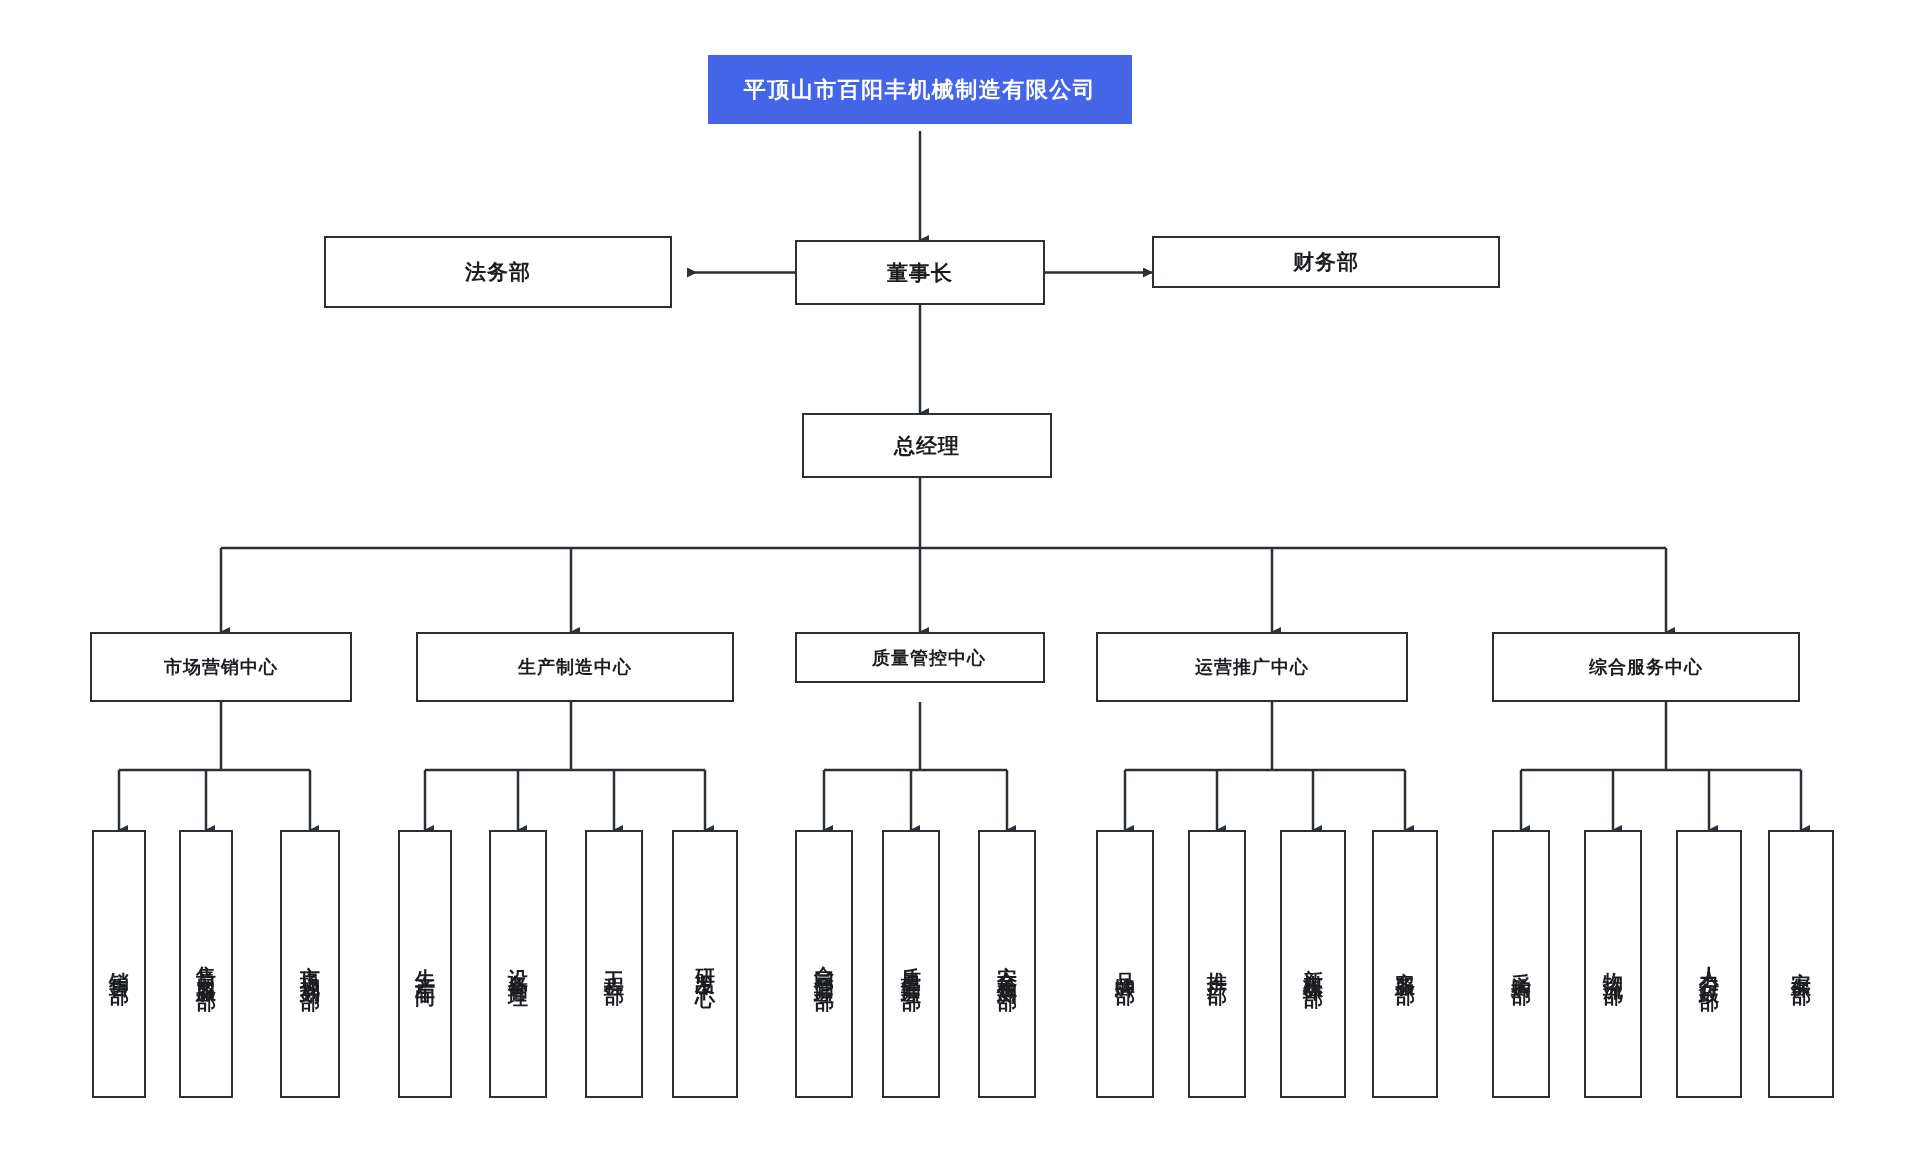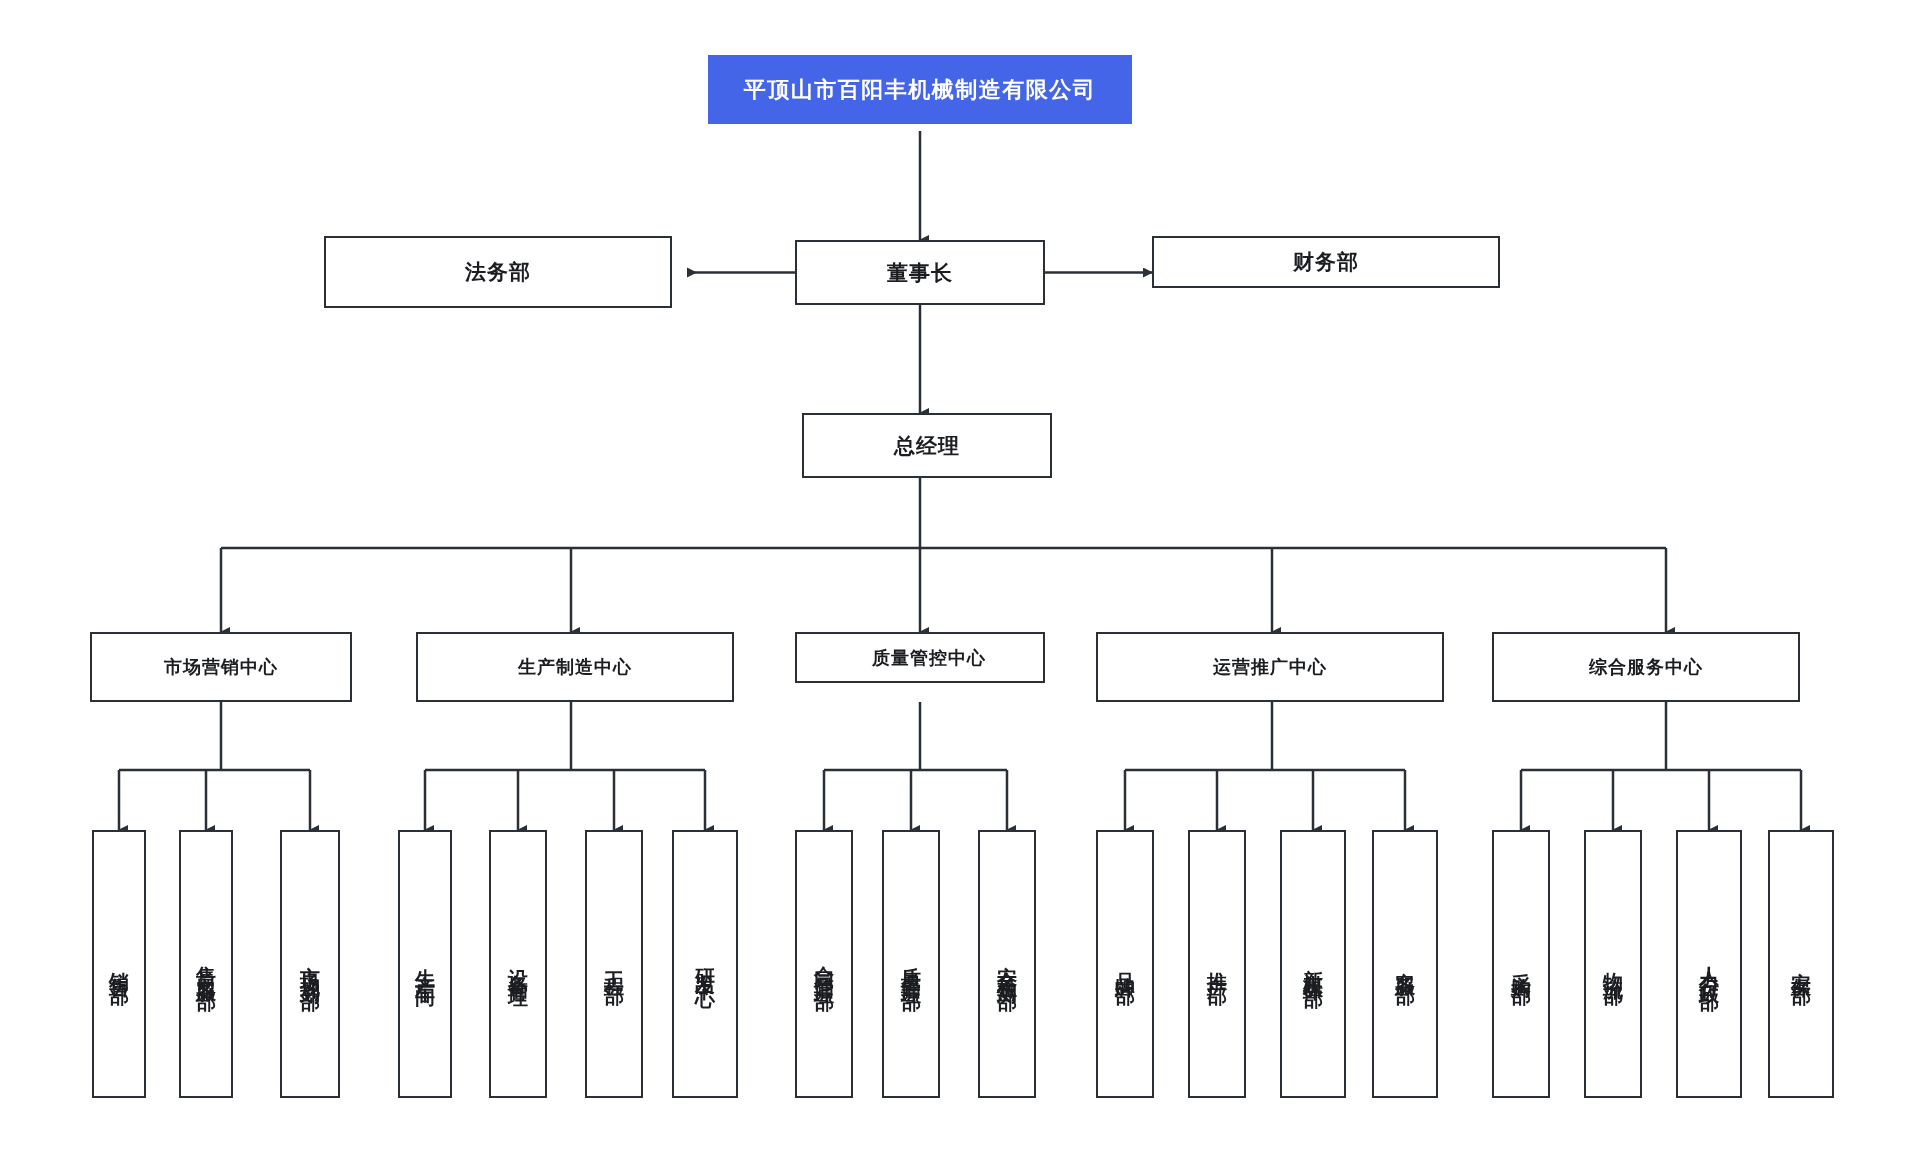--- a/index.html
+++ b/index.html
@@ -171,21 +171,21 @@
     </div>
     <div class="node leaf" style="left: 795px; top: 830px; width: 58px; height: 268px;">
       <span class="leaf-label">合同管理部</span>
     </div>
     <div class="node leaf" style="left: 882px; top: 830px; width: 58px; height: 268px;">
       <span class="leaf-label">质量管理部</span>
     </div>
     <div class="node leaf" style="left: 978px; top: 830px; width: 58px; height: 268px;">
       <span class="leaf-label">安全检测部</span>
     </div>
-    <div class="node center" style="left: 1096px; top: 632px; width: 348px; height: 70px;">
+    <div class="node center" style="left: 1096px; top: 632px; width: 312px; height: 70px;">
       <span class="node-label">运营推广中心</span>
     </div>
     <div class="node leaf" style="left: 1096px; top: 830px; width: 58px; height: 268px;">
       <span class="leaf-label">品牌部</span>
     </div>
     <div class="node leaf" style="left: 1188px; top: 830px; width: 58px; height: 268px;">
       <span class="leaf-label">推广部</span>
     </div>
     <div class="node leaf" style="left: 1280px; top: 830px; width: 66px; height: 268px;">
       <span class="leaf-label">新媒体部</span>

